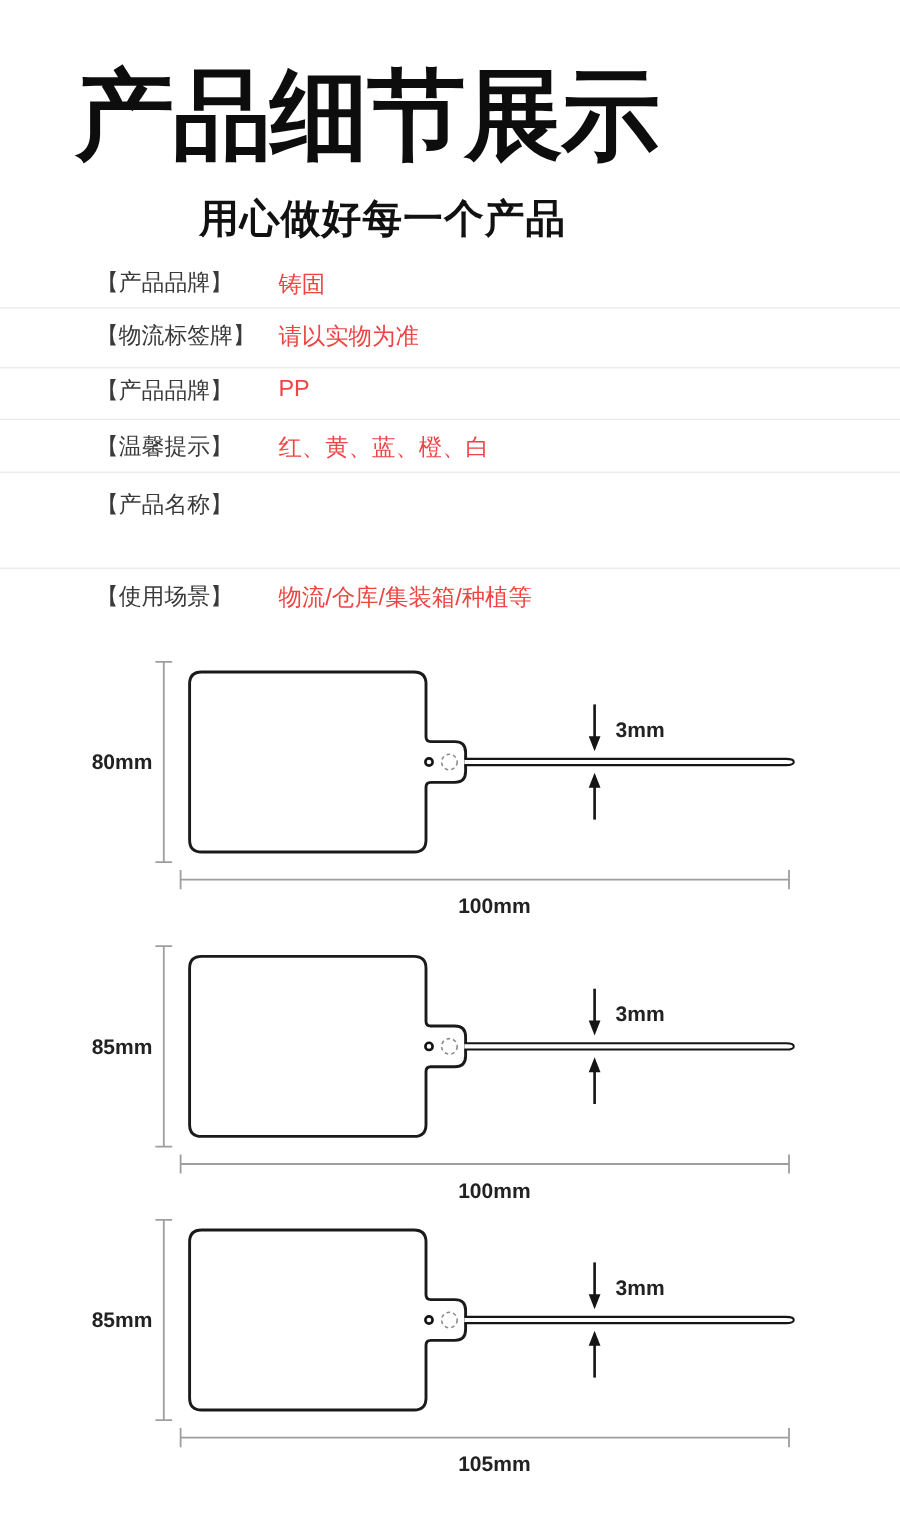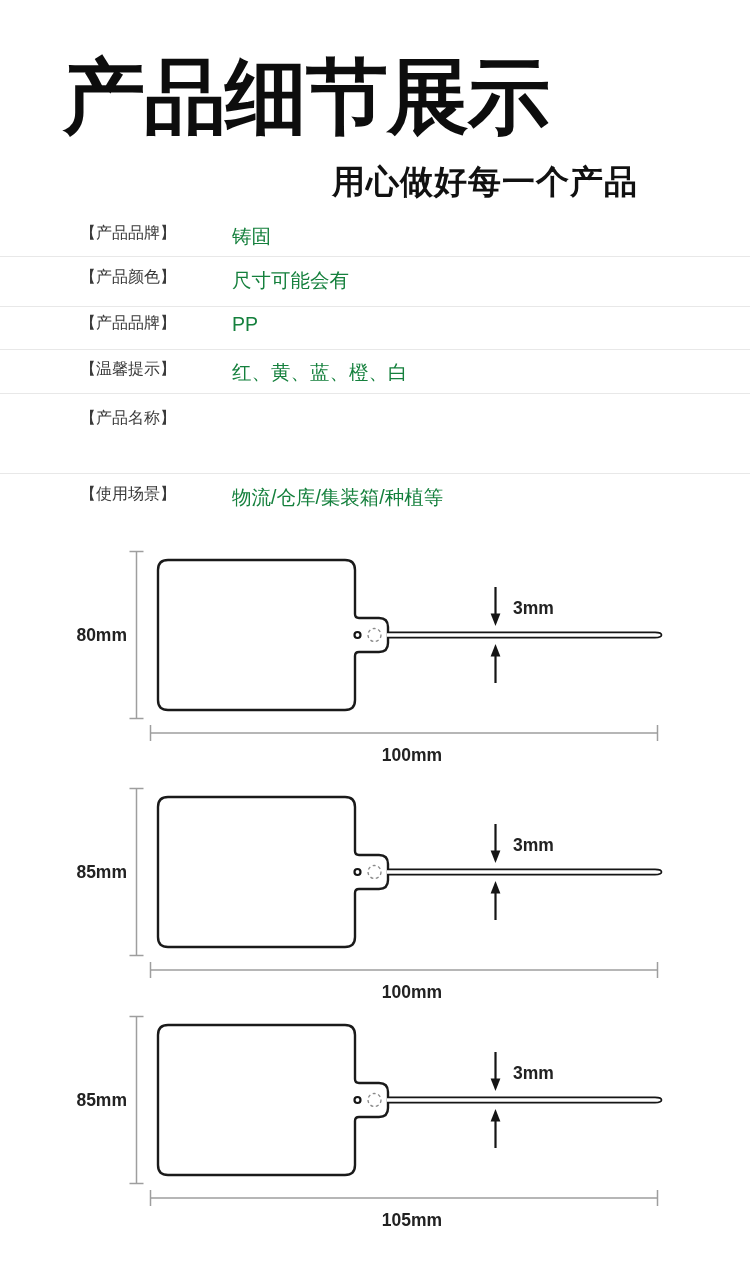--- a/index.html
+++ b/index.html
@@ -6,27 +6,27 @@
   .page{
     position:relative;width:750px;height:1269px;background:#ffffff;overflow:hidden;
     font-family:"Liberation Sans","DejaVu Sans",sans-serif;color:#383838;
   }
   
   .title{
     position:absolute;top:52px;left:0;width:612px;text-align:center;
     font-size:82px;font-weight:900;color:#0d0d0d;letter-spacing:-1px;line-height:1.1;
   }
   .subtitle{
-    position:absolute;top:160px;left:0;width:638px;text-align:right;
+    position:absolute;top:160px;left:0;width:638px;text-align:center;
     font-size:33px;font-weight:700;color:#111111;letter-spacing:1px;
   }
   
   .spec-row{position:absolute;left:0;width:750px;}
-  .spec-label{position:absolute;left:80px;top:0;font-size:16px;font-weight:500;color:#3a3a3a;white-space:nowrap;}
-  .spec-value{position:absolute;left:232px;top:0;font-size:19.5px;font-weight:500;color:#15803d;white-space:nowrap;}
+  .spec-label{position:absolute;left:80px;top:0;font-size:19px;font-weight:500;color:#3a3a3a;white-space:nowrap;}
+  .spec-value{position:absolute;left:232px;top:0;font-size:19.5px;font-weight:500;color:#ef4444;white-space:nowrap;}
   .spec-value .vline{display:block;line-height:28px;}
   .divider{position:absolute;left:0;width:750px;height:1px;background:#e8e8e8;}
   
   .diagram{position:absolute;left:0;width:750px;height:235px;}
   .dimtext{font-family:"Liberation Sans","DejaVu Sans",sans-serif;font-size:17.5px;font-weight:bold;fill:#222222;}
 </style>
 </head>
 <body>
 
 <div class="page">
@@ -34,22 +34,22 @@
   <div class="title">产品细节展示</div>
   <div class="subtitle">用心做好每一个产品</div>
 
   <div class="spec-row" style="top:223px">
     <span class="spec-label">【产品品牌】</span>
     <span class="spec-value">铸固</span>
   </div>
   <div class="divider" style="top:256px"></div>
 
   <div class="spec-row" style="top:267px">
-    <span class="spec-label">【产品颜色】</span>
-    <span class="spec-value">尺寸可能会有</span>
+    <span class="spec-label">【物流标签牌】</span>
+    <span class="spec-value">请以实物为准</span>
   </div>
   <div class="divider" style="top:306px"></div>
 
   <div class="spec-row" style="top:313px">
     <span class="spec-label">【产品品牌】</span>
     <span class="spec-value">PP</span>
   </div>
   <div class="divider" style="top:349px"></div>
 
   <div class="spec-row" style="top:359px">

